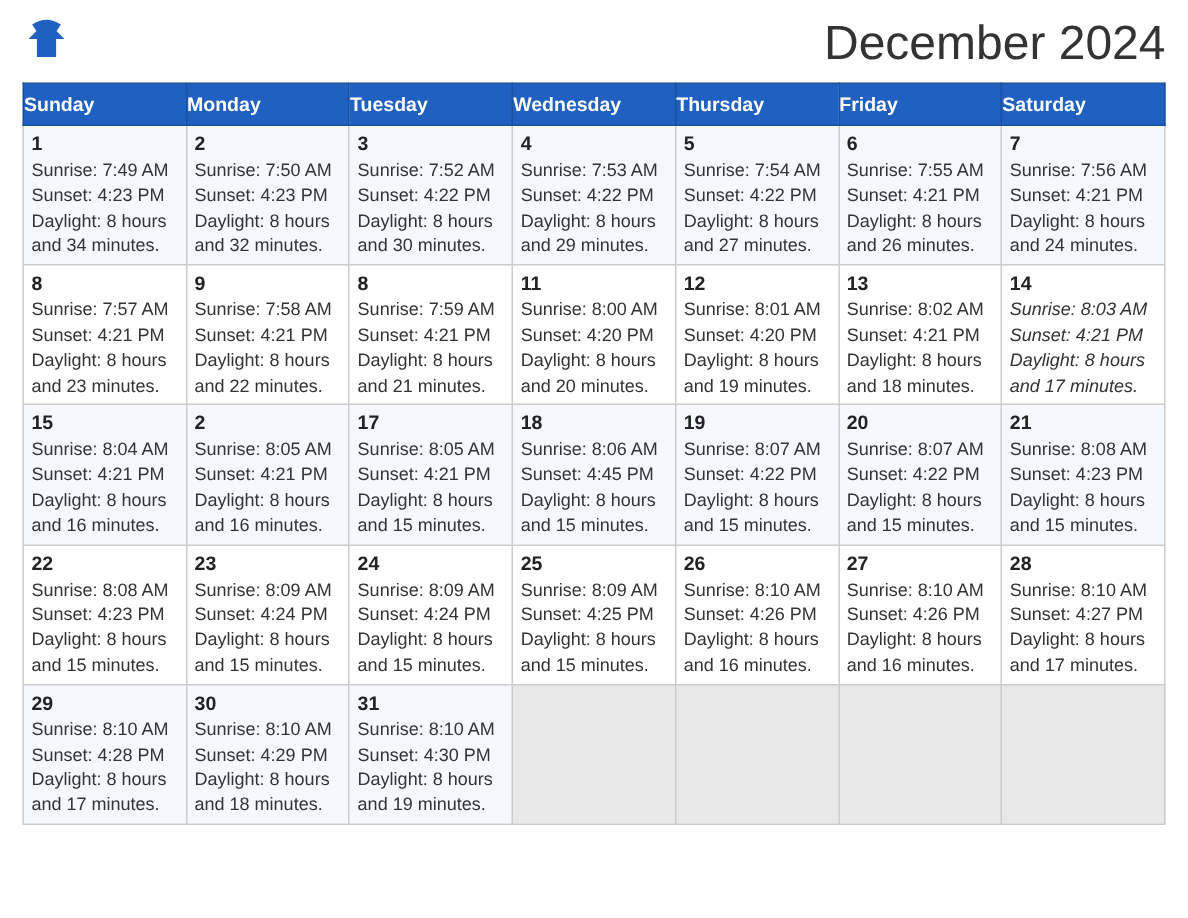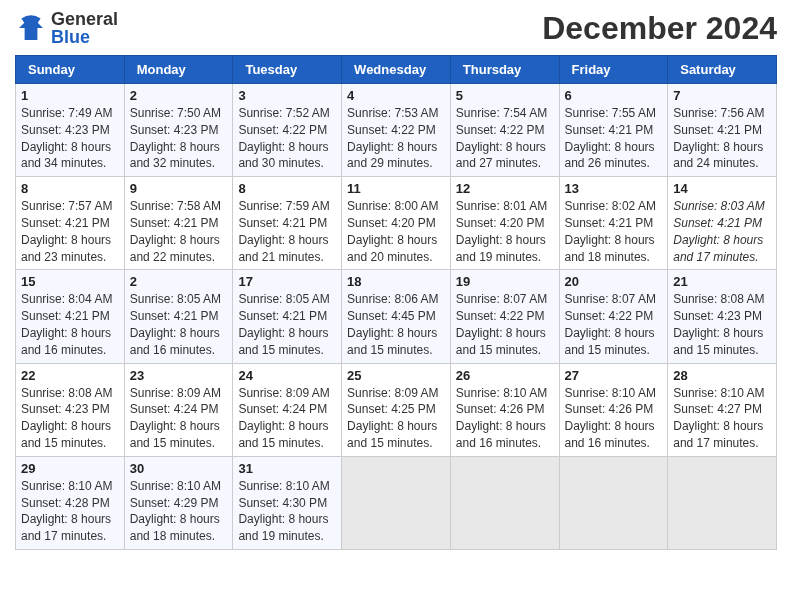--- a/index.html
+++ b/index.html
@@ -30,38 +30,38 @@
     .logo-text .blue { color: #2060c0; }
     .logo-icon {
       width: 32px;
       height: 32px;
     }
     .title-block {
       text-align: right;
     }
     .month-title {
       font-size: 32px;
-      font-weight: 700;
+      font-weight: 400;
       color: #333;
     }
     .location {
       font-size: 14px;
       color: #555;
     }
     table {
       width: 100%;
       border-collapse: collapse;
       table-layout: fixed;
     }
     thead tr th {
       background: #2060c0;
       color: #fff;
       font-size: 13px;
       font-weight: 600;
-      padding: 6px 12px;
+      padding: 6px 0;
       text-align: left;
       border: 1px solid #1a50a0;
     }
     tbody tr td {
       vertical-align: top;
       border: 1px solid #ccc;
       padding: 4px 5px;
       font-size: 10.5px;
       color: #333;
       min-height: 80px;
@@ -89,24 +89,20 @@
 </head>
 <body>
 
 <div class="header">
   <div class="logo">
     <svg class="logo-icon" viewBox="0 0 40 40" xmlns="http://www.w3.org/2000/svg">
       <polygon points="20,5 35,20 28,20 28,35 12,35 12,20 5,20" fill="#2060c0"></polygon>
       <polygon points="20,2 38,22 30,22 30,38 10,38 10,22 2,22" fill="none" stroke="#2060c0" stroke-width="0"></polygon>
       <path d="M8 8 Q20 0 32 8 L28 14 Q20 8 12 14 Z" fill="#2060c0"></path>
     </svg>
-    <div class="logo-text">
-      <span class="general">General</span><br>
-      <span class="blue">Blue</span>
-    </div>
   </div>
   <div class="title-block">
     <div class="month-title">December 2024</div>
   </div>
 </div>
 
 <table>
   <thead>
     <tr id="header-row">
         <th>Sunday</th>

